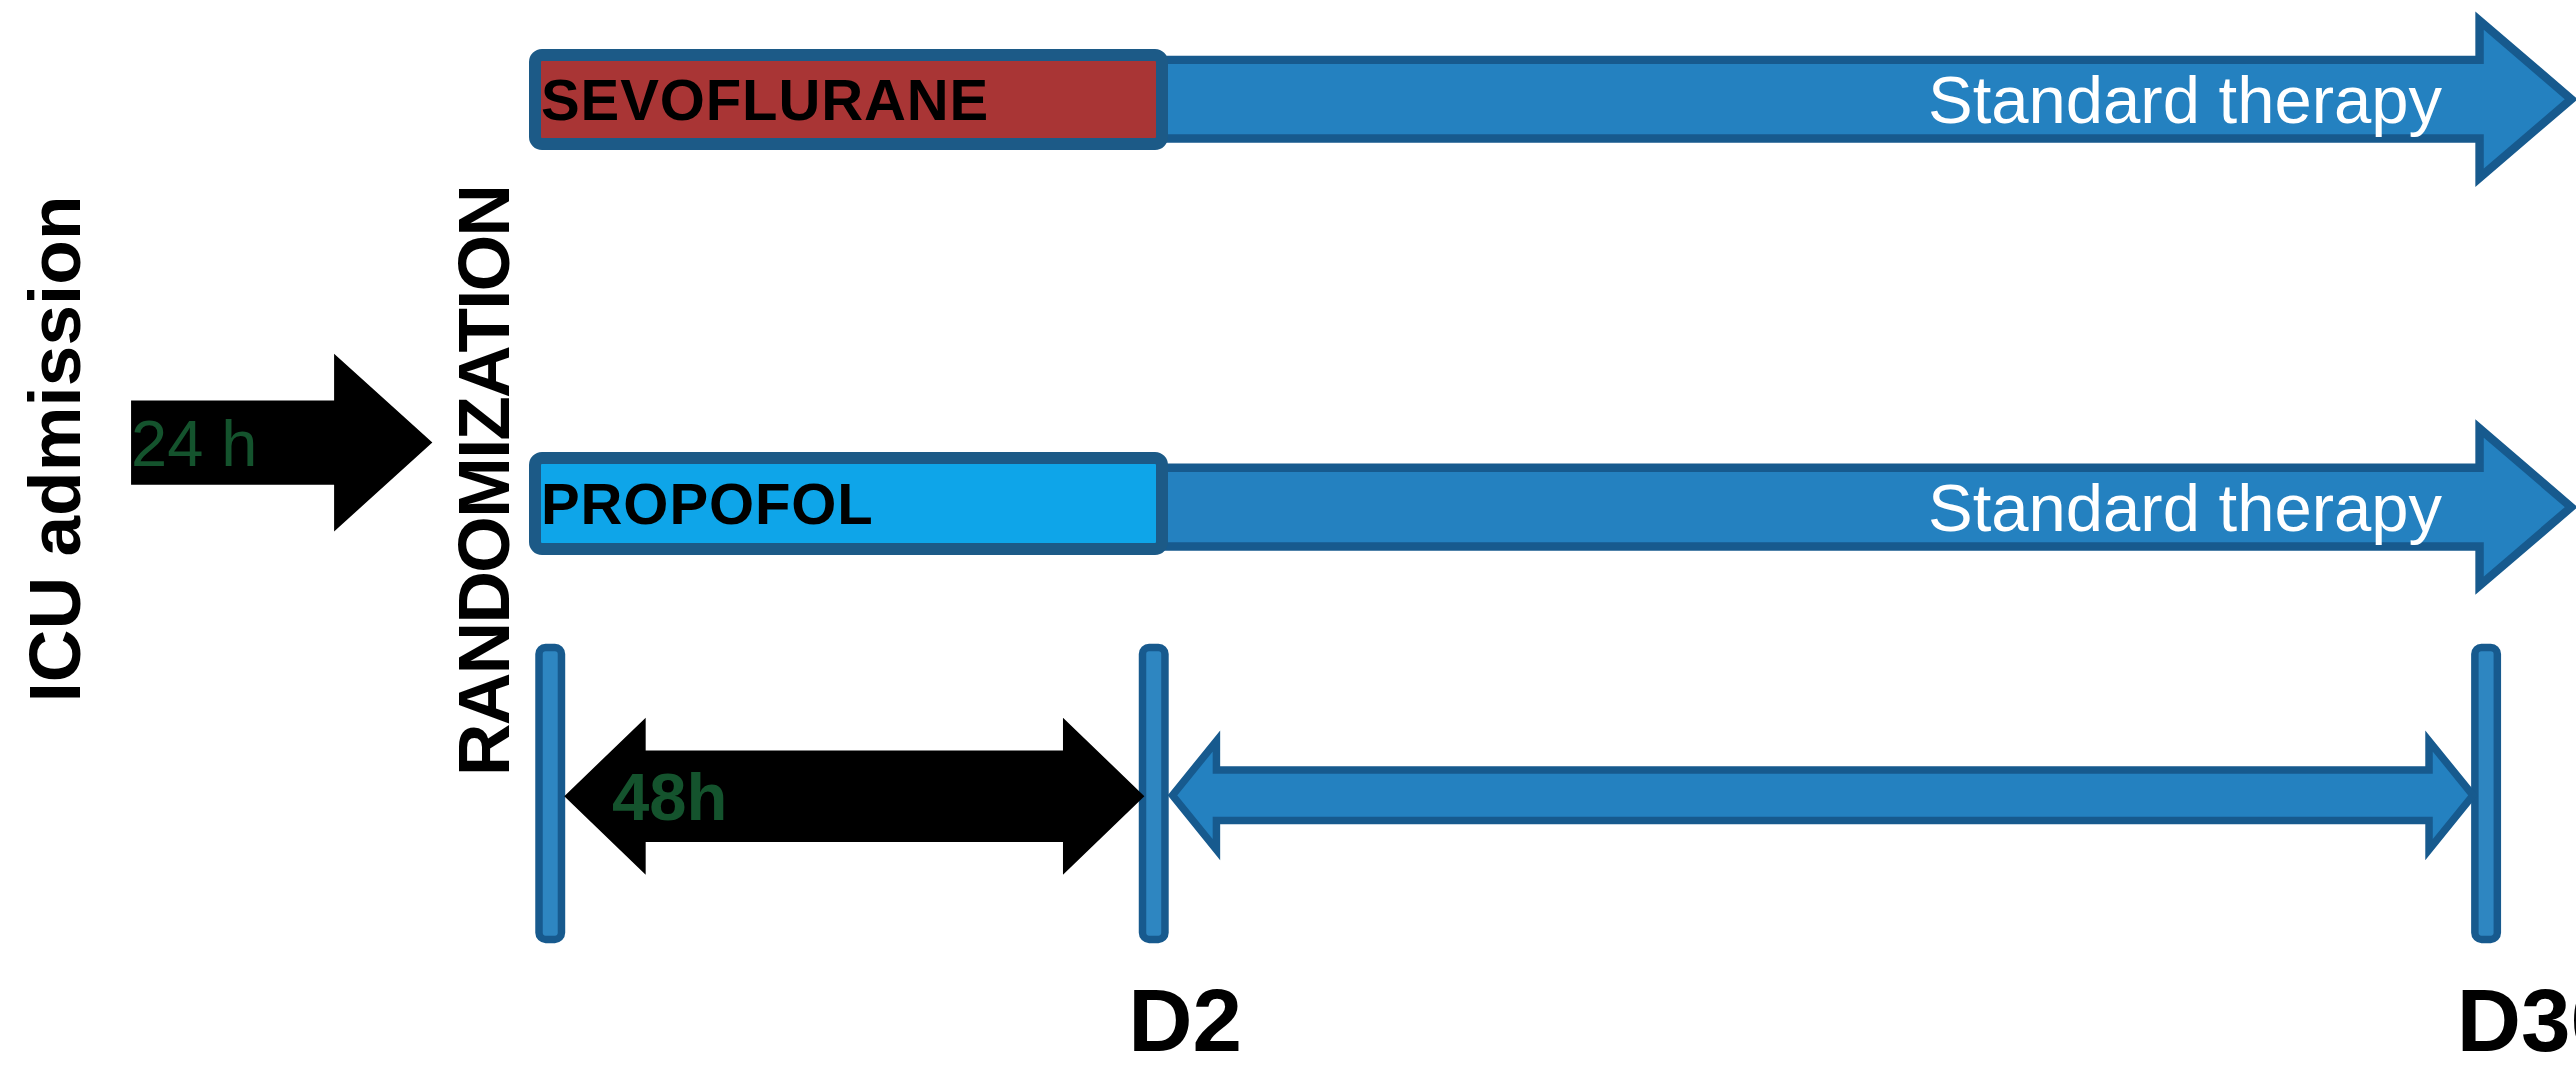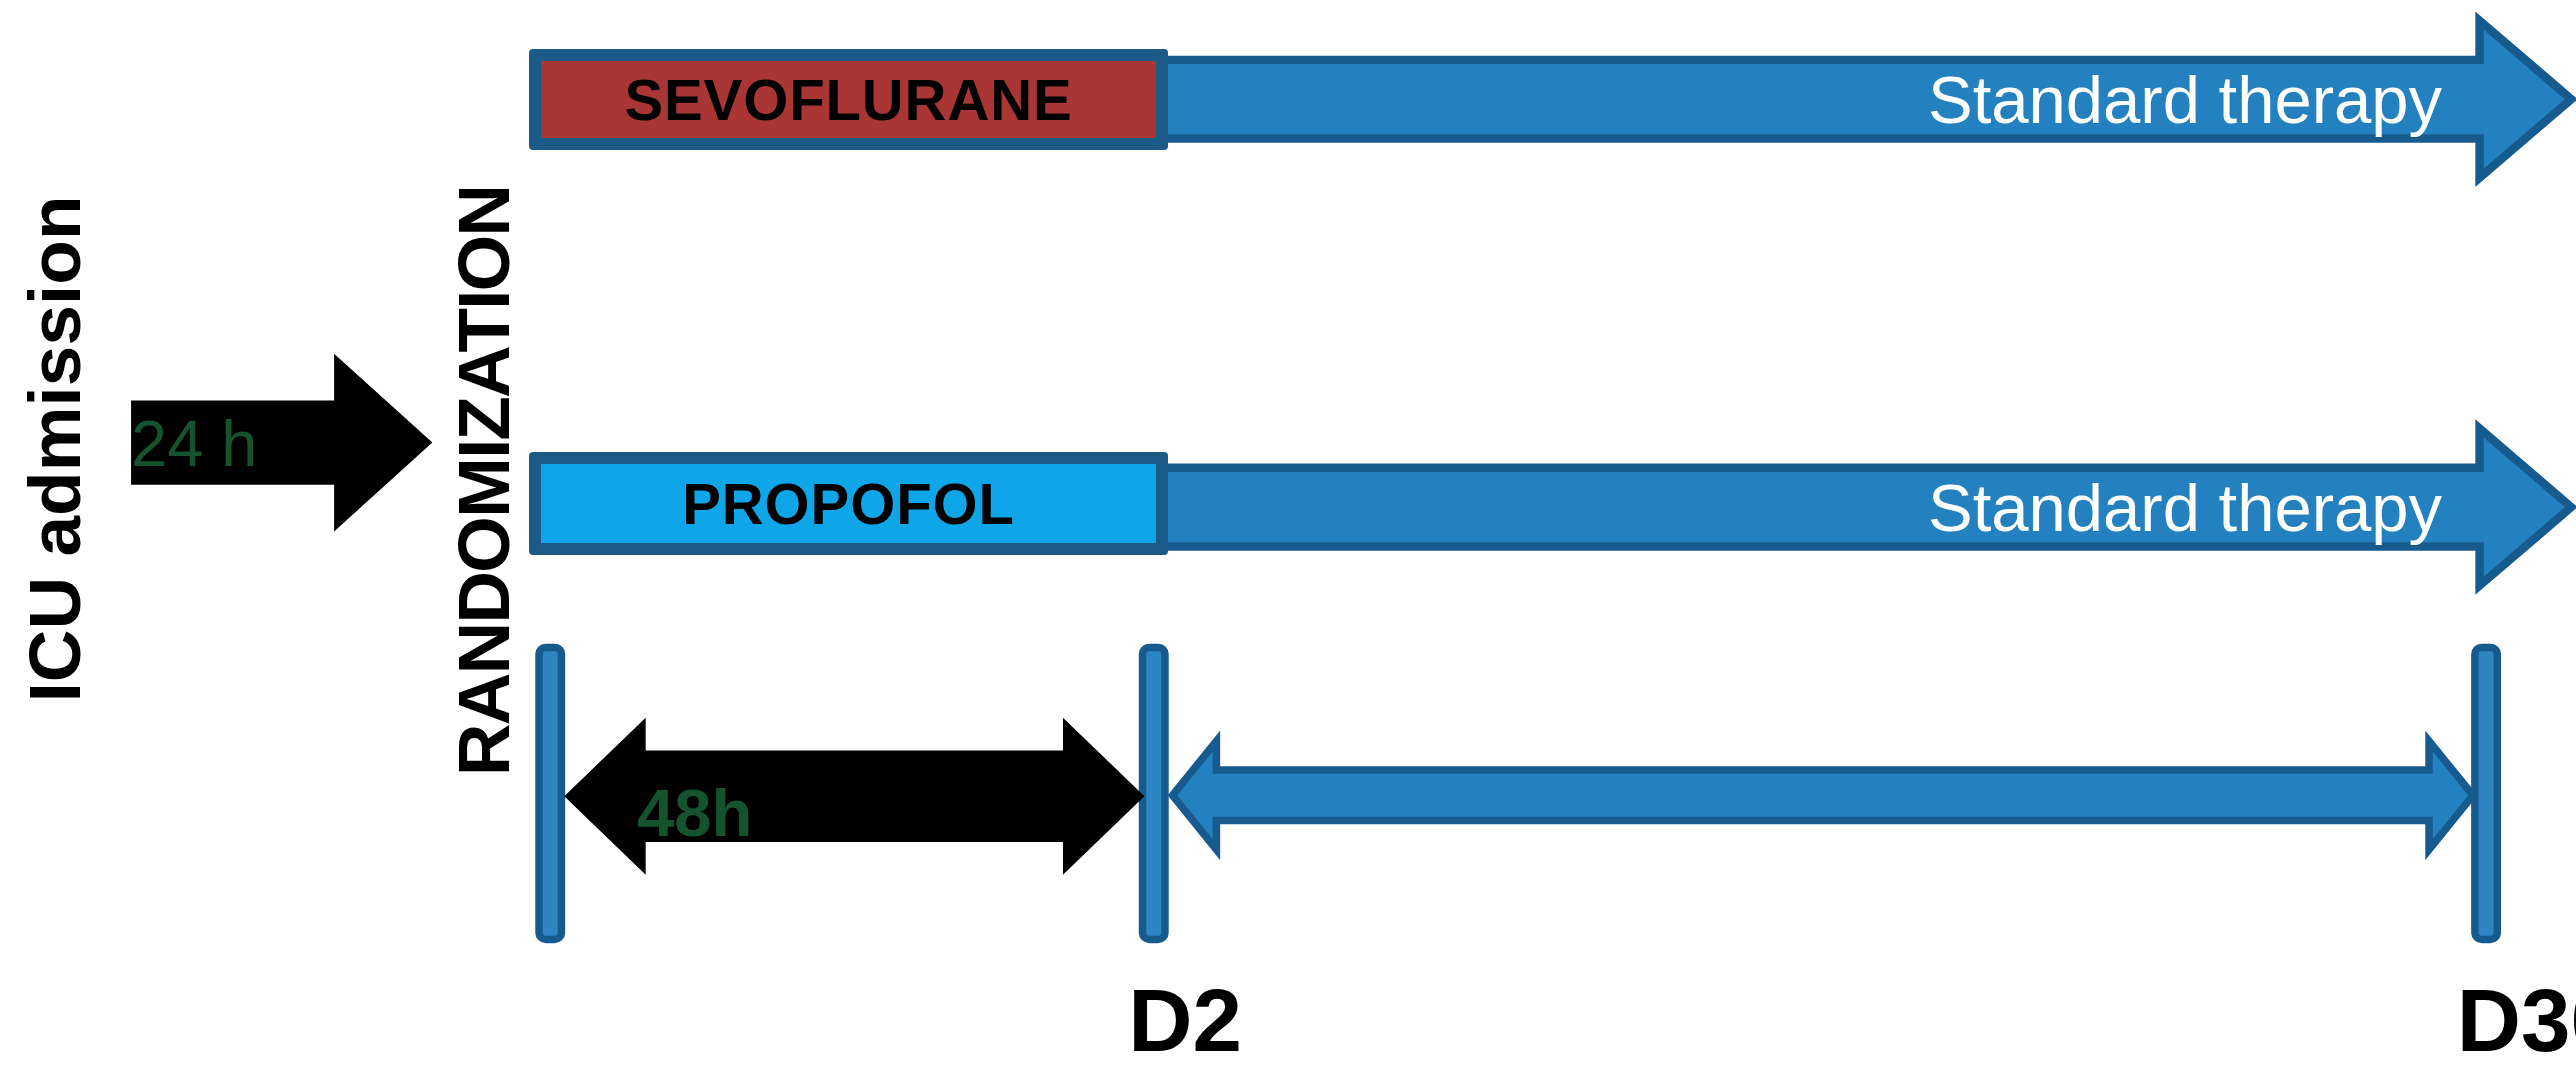--- a/index.html
+++ b/index.html
@@ -30,24 +30,23 @@
     justify-content: center;
     transform: rotate(-90deg);
     font-weight: bold;
     font-size: 73px;
     color: #000000;
     white-space: nowrap;
   }
   .drug-box {
     box-sizing: border-box;
     border: 12px solid #1C5A87;
-    border-radius: 4px;
+    border-radius: 13px;
     display: flex;
     align-items: center;
-    justify-content: center;
     font-weight: bold;
     font-size: 58px;
     color: #000000;
     letter-spacing: 0.9px;
   }
   .therapy-label {
     text-align: right;
     font-size: 67px;
     line-height: 75px;
     color: #ffffff;
@@ -97,20 +96,20 @@
   <div class="overlay drug-box" style="left:529px; top:49px; width:639px; height:101px; background:#A93535;">
     <span>SEVOFLURANE</span>
   </div>
   <div class="overlay therapy-label" style="left:1244px; top:62px; width:1198px;">Standard therapy</div>
 
   <div class="overlay drug-box" style="left:529px; top:452px; width:639px; height:103px; background:#0ea5e9;">
     <span>PROPOFOL</span>
   </div>
   <div class="overlay therapy-label" style="left:1244px; top:470px; width:1198px;">Standard therapy</div>
 
-  <div class="overlay arrow-caption" style="left:637px; top:763px; width:421px; font-size:67px; line-height:67px; font-weight:bold;margin-top:16px;">48h</div>
+  <div class="overlay arrow-caption" style="left:612px; top:763px; width:421px; font-size:67px; line-height:67px; font-weight:bold;">48h</div>
 
   <div class="overlay day-label" style="left:1055px; top:973px; width:187px;">D2</div>
 
   <div class="overlay day-label" style="left:2339px; top:973px; width:281px;">D30</div>
 
 </div>
 
 
 </body></html>

